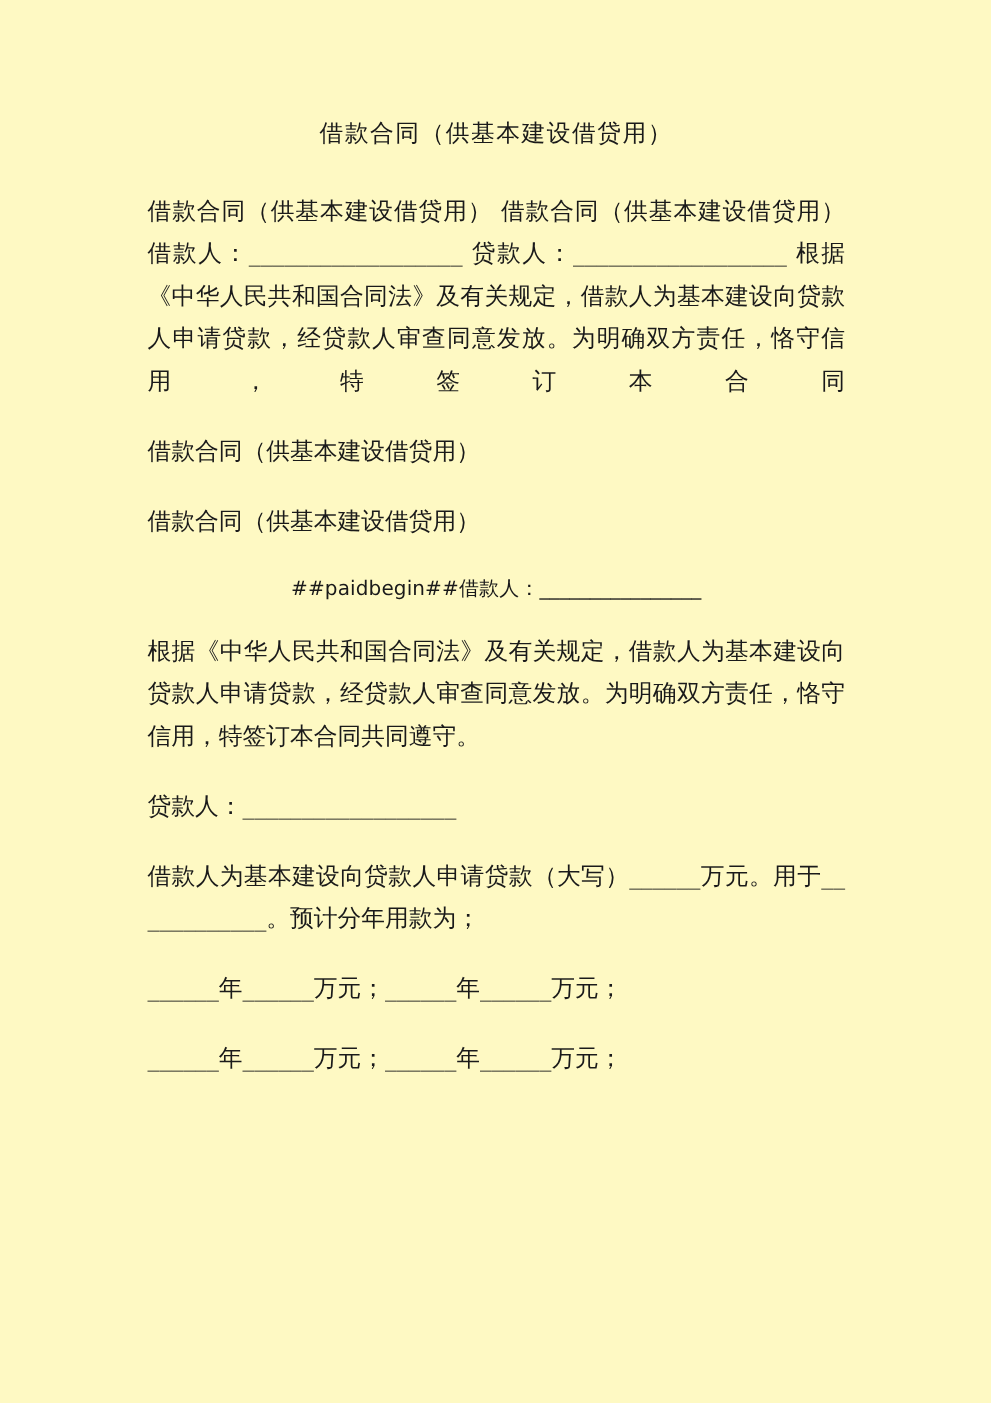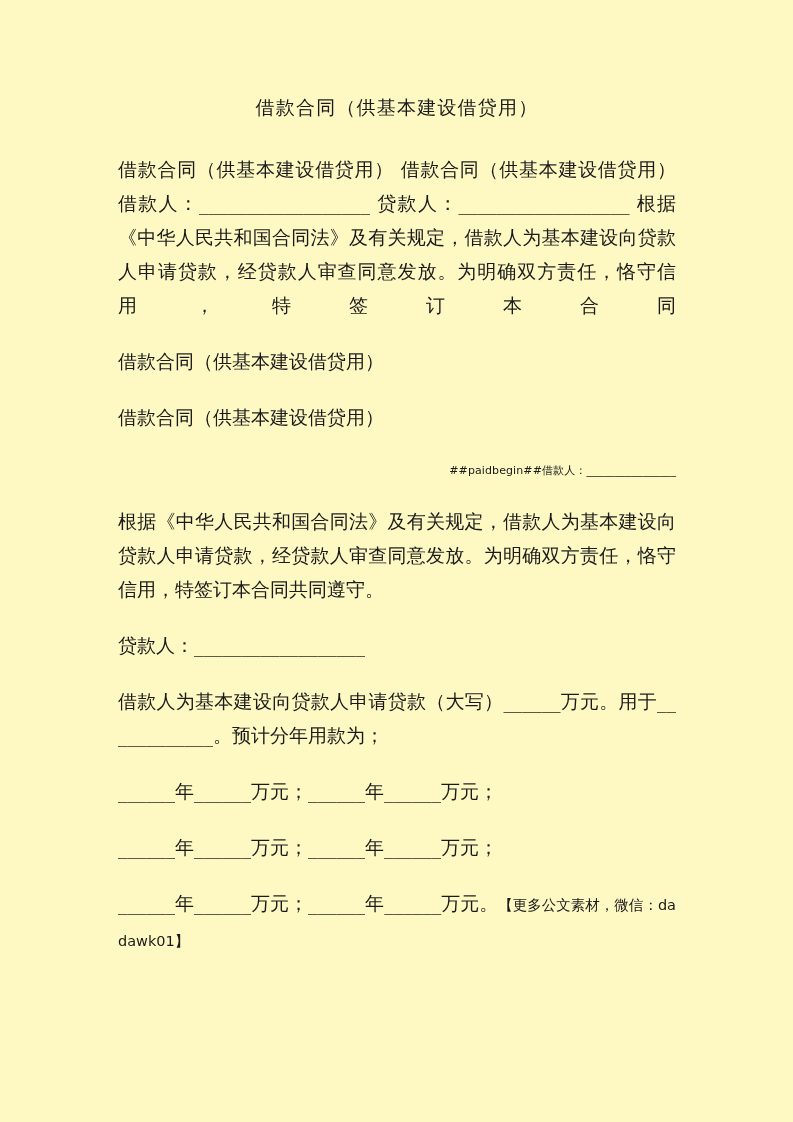--- a/index.html
+++ b/index.html
@@ -53,25 +53,25 @@
     text-align-last: justify;
     text-justify: inter-character;
   }
   p.para.last-left {
     text-align: justify;
     text-align-last: left;
     text-justify: inter-character;
   }
   p.small-para {
     font-family: "DejaVu Sans", "Liberation Sans", sans-serif;
-    font-size: 11px;
+    font-size: 16px;
     line-height: 30px;
     color: #1a1a1a;
     margin: 0 0 18px 0;
-    text-align: right;
+    text-align: center;
     letter-spacing: 0.1px;
   }
   .note {
     font-family: "DejaVu Sans", "Liberation Sans", sans-serif;
     font-size: 14.5px;
     letter-spacing: 0;
   }
 </style>
 </head>
 <body>
@@ -92,16 +92,15 @@
     <p class="para last-left">根据《中华人民共和国合同法》及有关规定，借款人为基本建设向贷款人申请贷款，经贷款人审查同意发放。为明确双方责任，恪守信用，特签订本合同共同遵守。</p>
 
     <p class="para">贷款人：__________________</p>
 
     <p class="para last-left">借款人为基本建设向贷款人申请贷款（大写）______万元。用于____________。预计分年用款为；</p>
 
     <p class="para">______年______万元；______年______万元；</p>
 
     <p class="para">______年______万元；______年______万元；</p>
 
-    <p class="para last-left"><span>______年______万元；______年______万元。</span><span class="note">【更多公文素材，微信：da dawk01】</span></p>
 
   </div>
 </div>
 
 </body></html>

